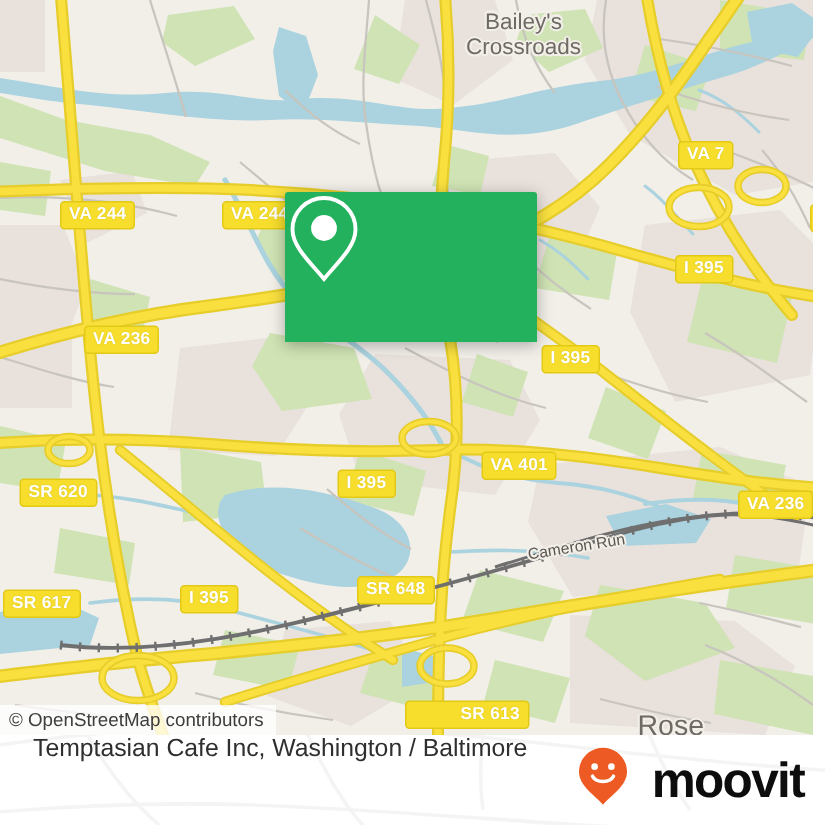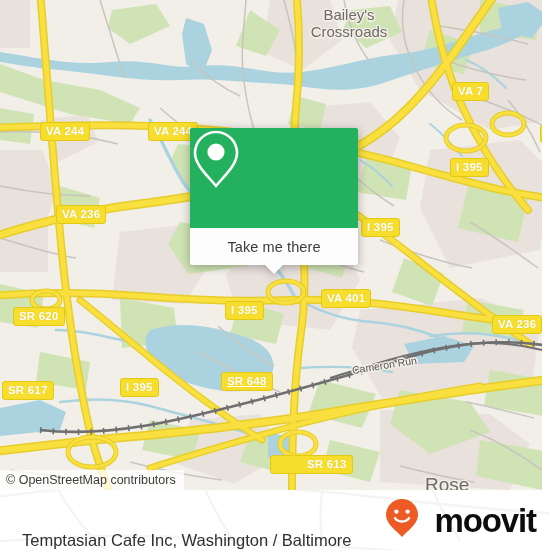--- a/index.html
+++ b/index.html
@@ -40,20 +40,21 @@
     color:#ffffff;
     font-size:11.5px;
     font-weight:bold;
     line-height:17px;
     height:17px;
     padding:0 5px;
     white-space:nowrap;
     letter-spacing:.2px;
     text-shadow:0 0 1px rgba(120,100,0,.25);
     box-sizing:content-box;
+    margin-top:12px;
   }
 
   
   .attrib{
     position:absolute;left:0;bottom:0;
     background:rgba(255,255,255,.78);
     font-size:12.5px;
     color:#3d3d3d;
     padding:3px 8px 3px 6px;
     white-space:nowrap;
@@ -85,21 +86,21 @@
     width:0;height:0;
     border-left:10px solid transparent;
     border-right:10px solid transparent;
     border-top:10px solid #fdfdfd;
   }
 
   
   .bottombar{
     position:absolute;left:0;top:490px;width:550px;height:60px;
     background:#ffffff;
-    display:flex;align-items:flex-end;
+    display:flex;align-items:flex-start;
     overflow:hidden;
   }
   .bottombar .watermark{
     position:absolute;left:0;top:-32px;width:550px;height:92px;opacity:.30;
   }
   .venue{
     position:relative;z-index:2;
     margin-left:22px;
     font-size:16.5px;color:#2f2f2f;white-space:nowrap;
   }
@@ -310,41 +311,37 @@
     <div class="shield" style="left:148px;top:122px;">VA 244</div>
     <div class="shield" style="left:452px;top:82px;">VA 7</div>
     <div class="shield" style="left:450px;top:158px;">I 395</div>
     <div class="shield" style="left:56px;top:205px;">VA 236</div>
     <div class="shield" style="left:361px;top:218px;">I 395</div>
     <div class="shield" style="left:225px;top:301px;">I 395</div>
     <div class="shield" style="left:321px;top:289px;">VA 401</div>
     <div class="shield" style="left:13px;top:307px;">SR 620</div>
     <div class="shield" style="left:492px;top:315px;">VA 236</div>
     <div class="shield" style="left:120px;top:378px;">I 395</div>
-    <div class="shield" style="left:221px;top:372px;text-decoration:underline;">SR 648</div>
+    <div class="shield" style="left:238px;top:372px;">SR 648</div>
     <div class="shield" style="left:2px;top:381px;">SR 617</div>
     <div class="shield" style="left:270px;top:455px;padding-left:36px;">SR 613</div>
     <div class="shield" style="left:540px;top:124px;">I 395</div>
     <div class="shield" style="left:543px;top:440px;">SR 6</div>
 
     <div class="attrib">© OpenStreetMap contributors</div>
 
     <div class="card">
       <div class="card-top">
         <span>
           <svg width="52" height="62" viewBox="0 0 52 62">
             <path d="M26 4 C14.4 4, 5 13.4, 5 25 C5 37, 18 48, 26 58
                      C34 48, 47 37, 47 25 C47 13.4, 37.6 4, 26 4 Z" fill="none" stroke="#ffffff" stroke-width="2.6"></path>
             <circle cx="26" cy="24" r="8.6" fill="#ffffff"></circle>
           </svg>
         </span>
-      </div>
-      <div class="card-foot">
-        <span class="card-foot-text">Take me there</span>
-        <span class="card-tail"></span>
       </div>
     </div>
 
   </div>
 
   <div class="bottombar">
 
     <svg class="watermark" viewBox="0 0 550 92">
       <g stroke="#dcdcdc" fill="none" stroke-width="2.4">
         <path d="M-10 40 C60 30, 130 24, 200 26 C280 28, 350 36, 420 44 C480 50, 520 54, 560 56"></path>

